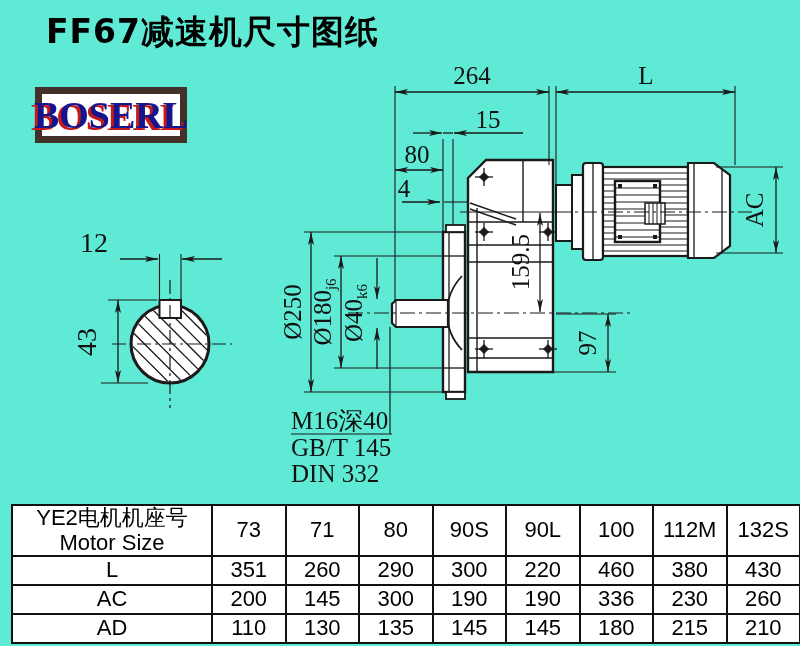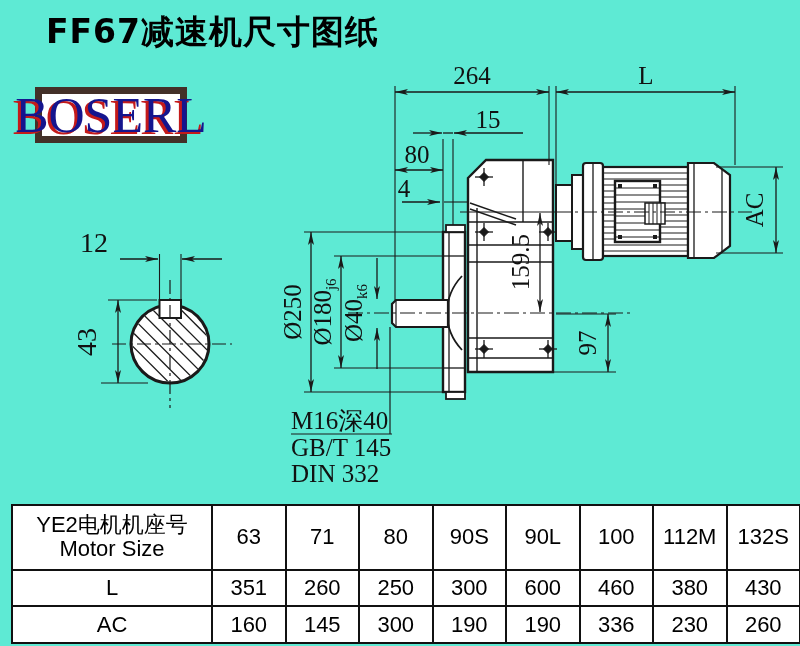--- a/index.html
+++ b/index.html
@@ -2,21 +2,21 @@
 <html><head>
 <meta charset="utf-8">
 <style>
   html,body{margin:0;padding:0;background:#e8e8e8;}
   .page{position:relative;width:800px;height:646px;background:#5eead4;overflow:hidden;
         font-family:"Liberation Sans",sans-serif;color:#000;}
   .title{position:absolute;left:46px;top:10px;font-family:"DejaVu Sans","Liberation Sans",sans-serif;
          font-weight:bold;font-size:33px;letter-spacing:1px;white-space:nowrap;}
   .logo-box{position:absolute;left:35px;top:87px;width:152px;height:56px;box-sizing:border-box;
             border:7px solid #433028;background:#fff;display:flex;align-items:center;justify-content:center;}
-  .logo-text{font-family:"Liberation Serif",serif;font-weight:normal;font-size:50px;line-height:1;
+  .logo-text{font-family:"Liberation Serif",serif;font-weight:bold;font-size:38px;line-height:1;
              color:#15158e;text-shadow:-3px 2px 0 #c41a1a;letter-spacing:0px;}
   svg text{font-family:"Liberation Serif",serif;fill:#111;}
   .dims{font-size:25px;}
   .dims-big{font-size:28px;}
   .notes{font-size:25px;}
   table.spec{position:absolute;left:11px;top:504px;width:790px;height:140px;border-collapse:collapse;
              table-layout:fixed;background:#fff;
              font-family:Liberation Sans, sans-serif;}
   table.spec td{border:2.5px solid #111;text-align:center;vertical-align:middle;padding:0;
                 font-size:22px;line-height:1.1;}
@@ -256,46 +256,57 @@
         <col>
         <col>
         <col>
     </colgroup>
     <tbody>
         <tr class="hdr">
       <td class="hdrcell">
         <span class="cn">YE2电机机座号</span>
         <span class="en">Motor Size</span>
       </td>
-      <td>63</td>
+      <td>73</td>
       <td>71</td>
       <td>80</td>
       <td>90S</td>
       <td>90L</td>
       <td>100</td>
       <td>112M</td>
       <td>132S</td>
     </tr>
     <tr class="datarow">
       <td>L</td>
       <td>351</td>
       <td>260</td>
-      <td>250</td>
+      <td>290</td>
       <td>300</td>
-      <td>600</td>
+      <td>220</td>
       <td>460</td>
       <td>380</td>
       <td>430</td>
     </tr>
     <tr class="datarow">
       <td>AC</td>
-      <td>160</td>
+      <td>200</td>
       <td>145</td>
       <td>300</td>
       <td>190</td>
       <td>190</td>
       <td>336</td>
       <td>230</td>
       <td>260</td>
     </tr>
+    <tr class="datarow">
+      <td>AD</td>
+      <td>110</td>
+      <td>130</td>
+      <td>135</td>
+      <td>145</td>
+      <td>145</td>
+      <td>180</td>
+      <td>215</td>
+      <td>210</td>
+    </tr>
   </tbody>
     </table>
 </div>
 
 </body></html>

